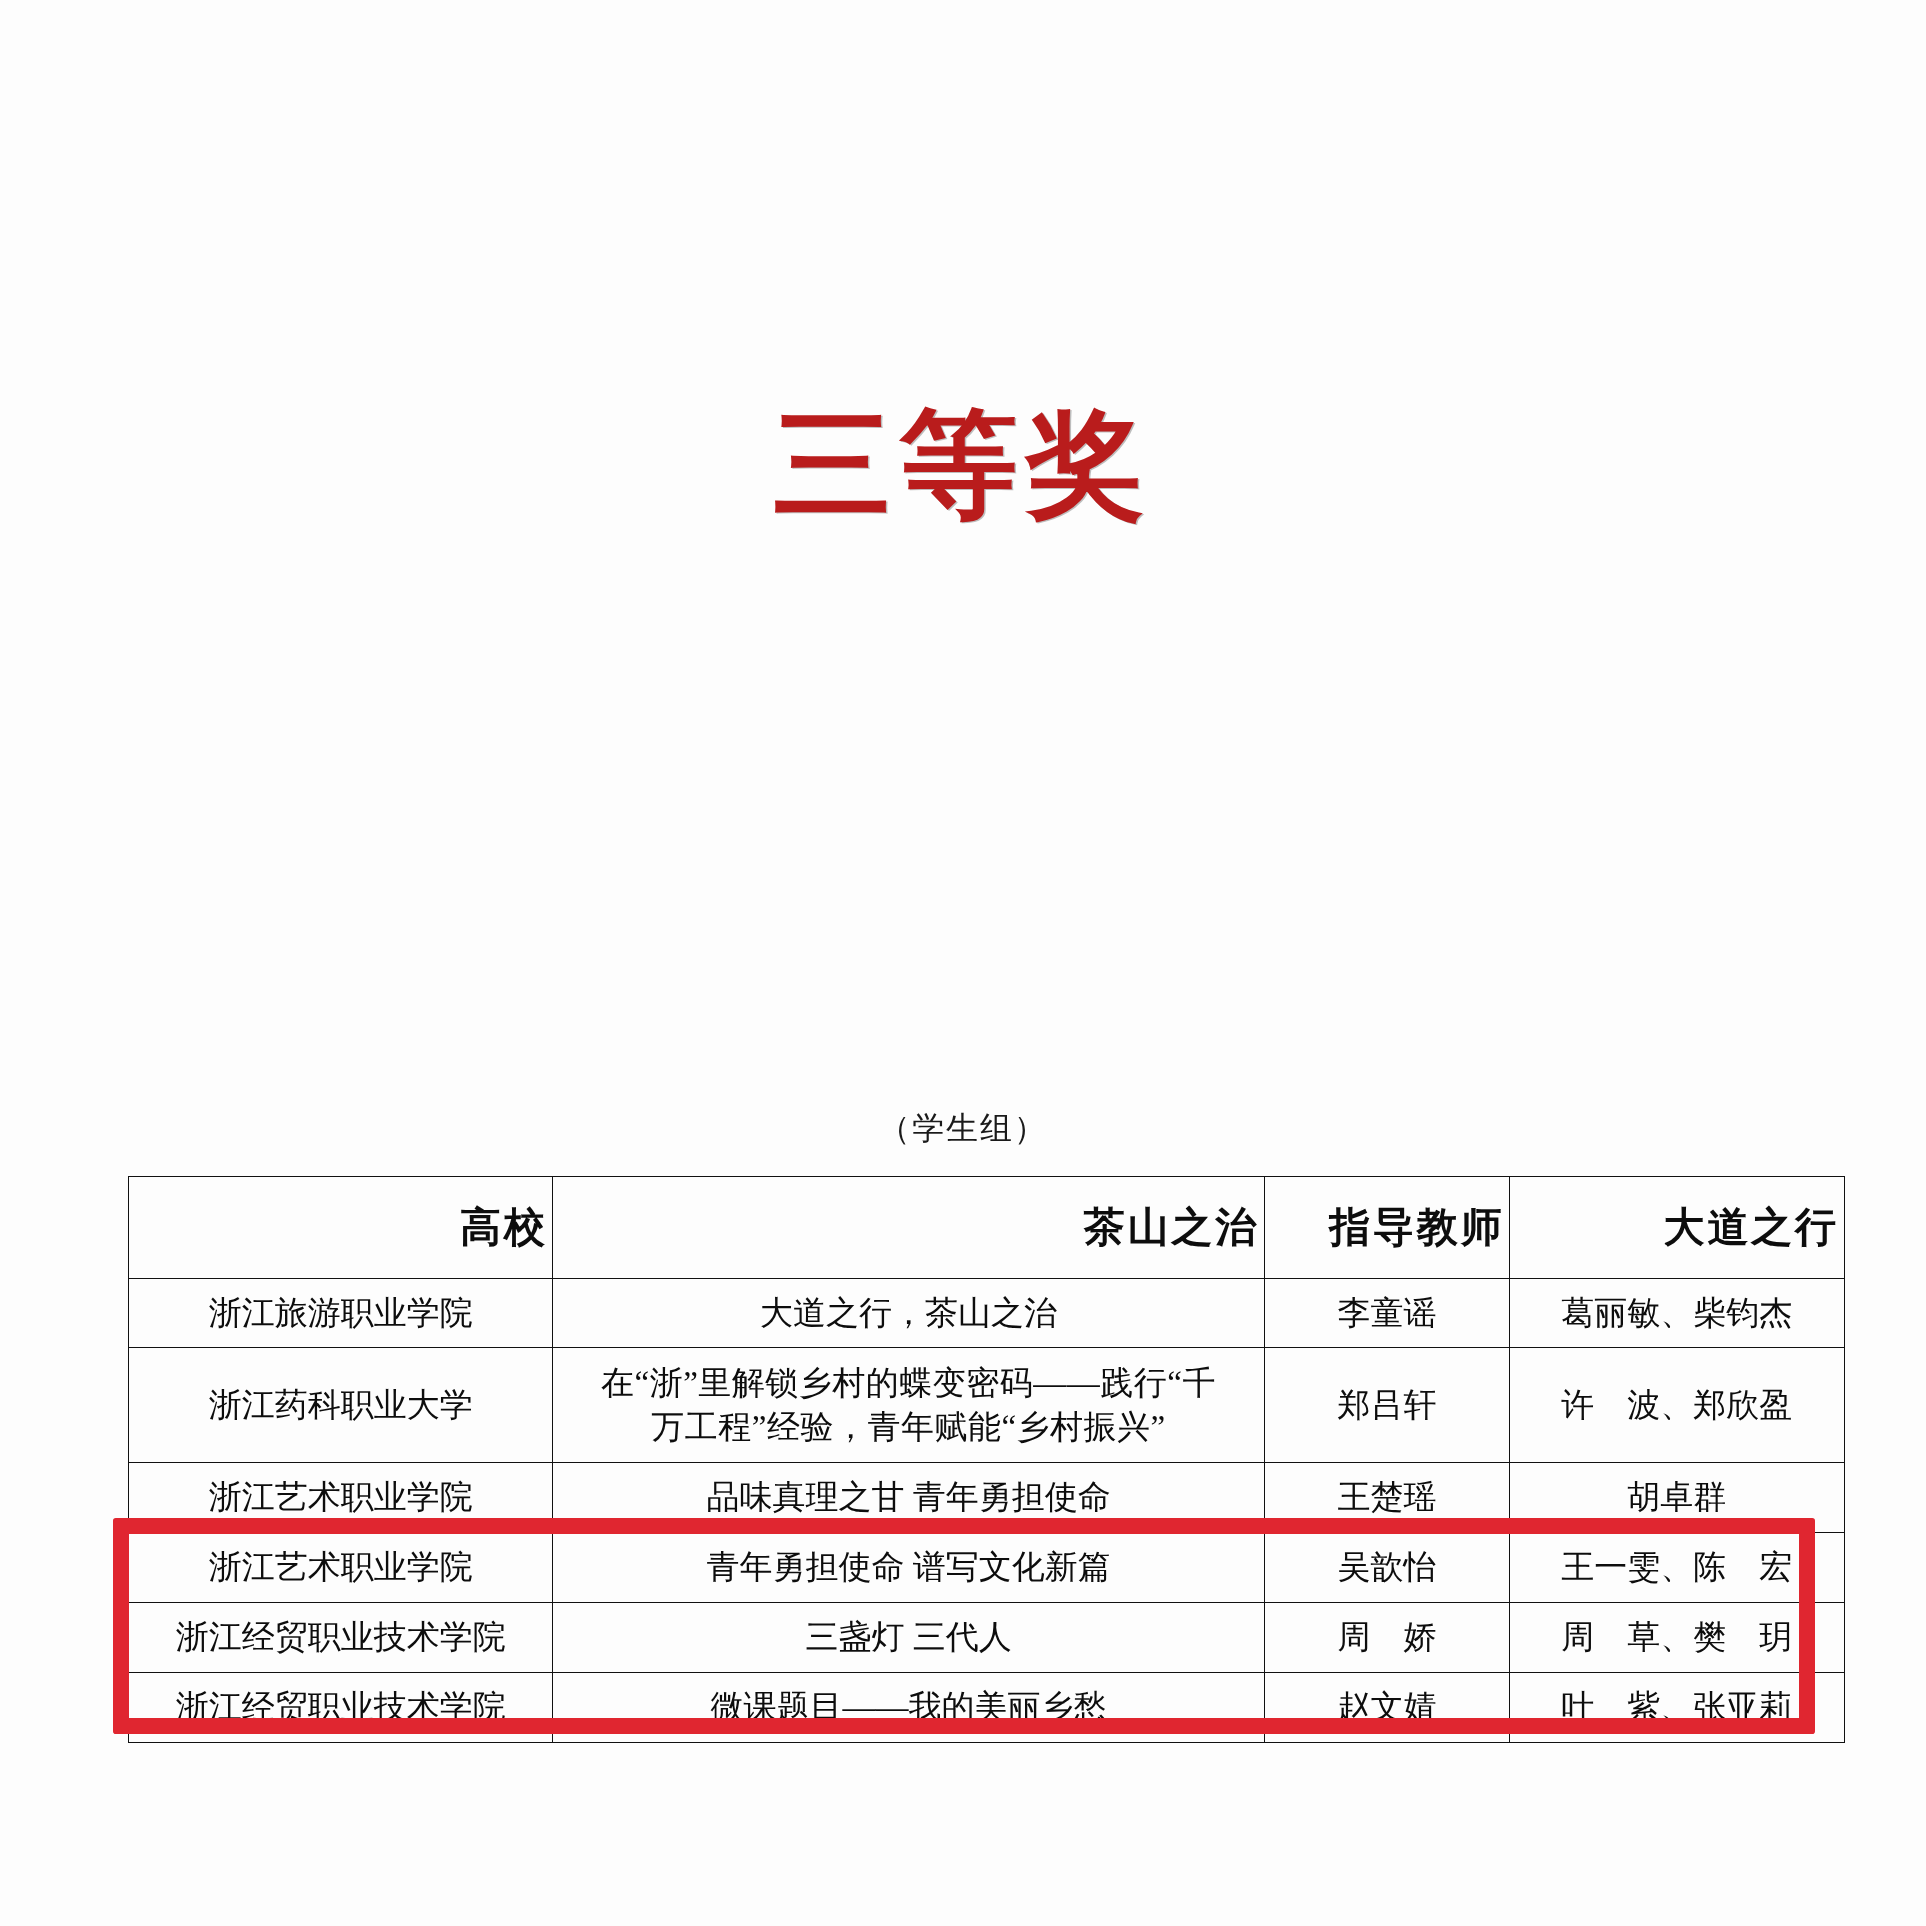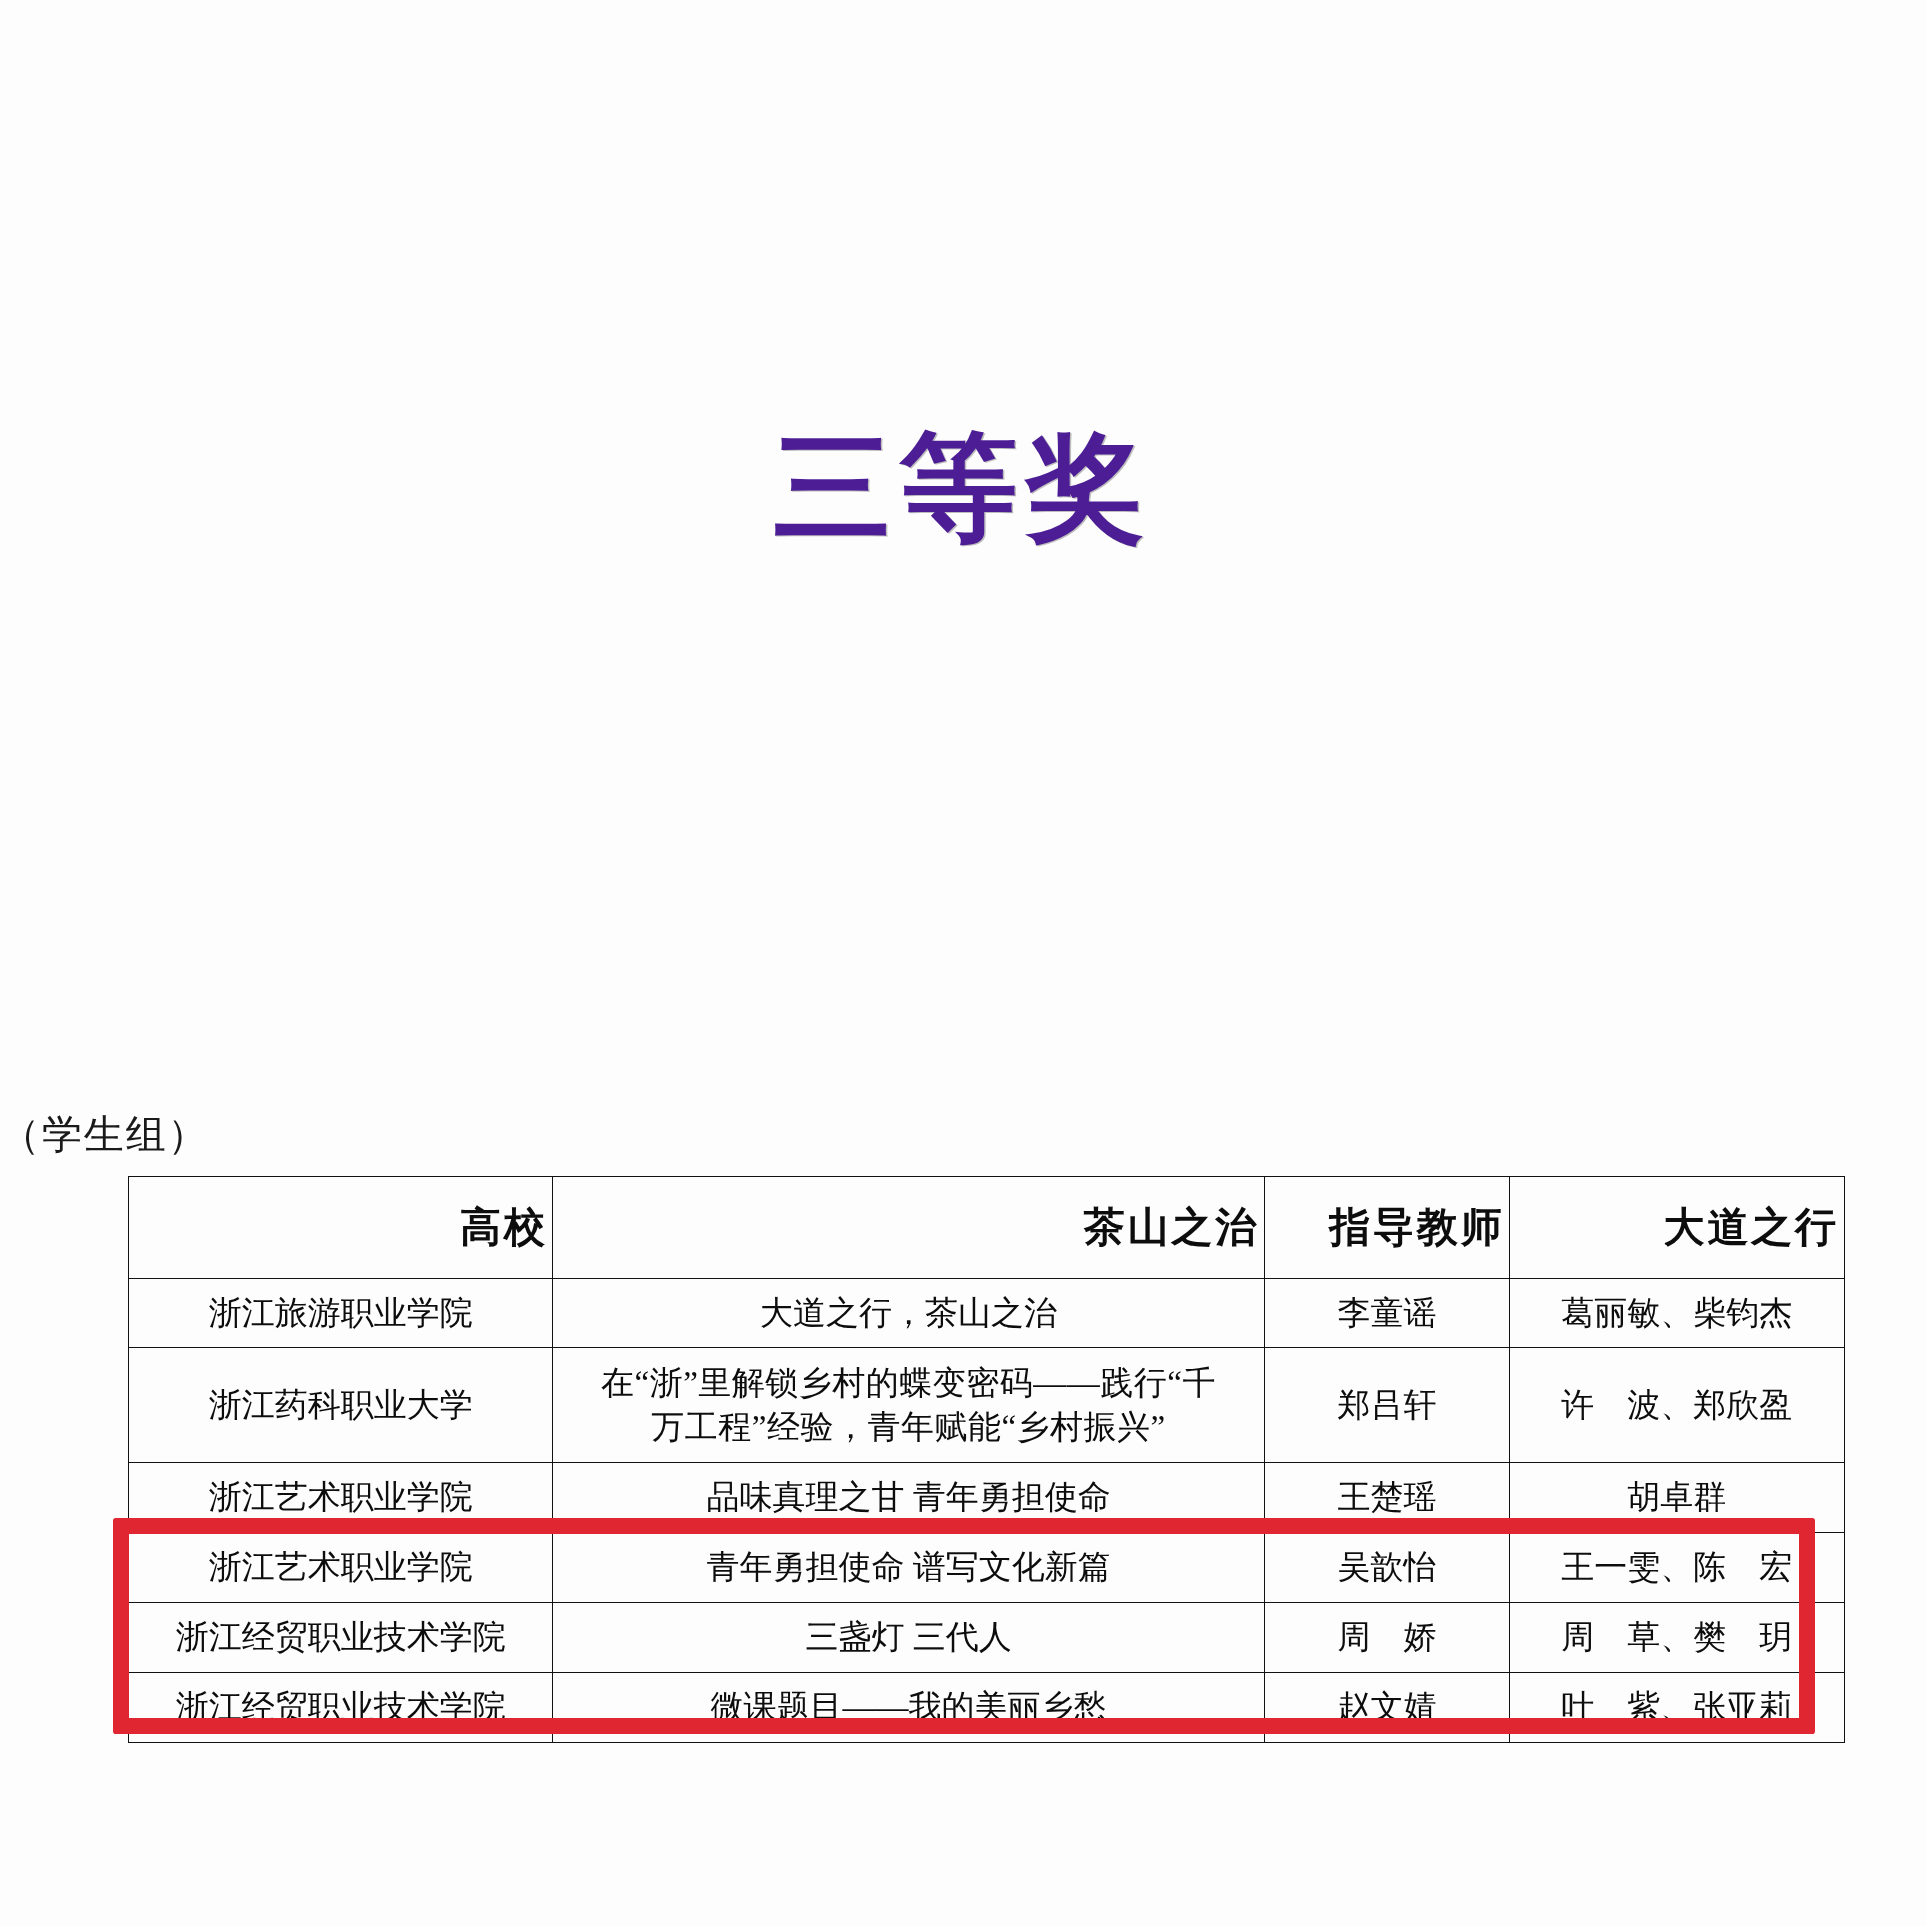--- a/index.html
+++ b/index.html
@@ -16,37 +16,38 @@
     position: relative;
   }
   .page {
     position: relative;
     width: 1926px;
     height: 1926px;
     background: #fdfdfd;
   }
   .title {
     position: absolute;
-    top: 409px;
+    top: 386px;
     left: 0;
     width: 1926px;
     text-align: center;
     font-size: 118px;
     font-weight: bold;
     letter-spacing: 8.5px;
     font-family: "Liberation Serif", "DejaVu Serif", serif;
-    color: #4c1d95;
+    color: #b91c1c;
     text-shadow: 1.4px 1.4px 0 rgba(0,0,0,0.25);
   }
   .subtitle {
     position: absolute;
     top: 1107px;
     left: 0;
     width: 1926px;
-    font-size: 40px;
+    text-align: center;
+    font-size: 32px;
     letter-spacing: 1.9px;
     color: #1a1a1a;
   }
   .table-wrap {
     position: absolute;
     top: 1176px;
     left: 128px;
     width: 1674px;
   }
   table.award {

